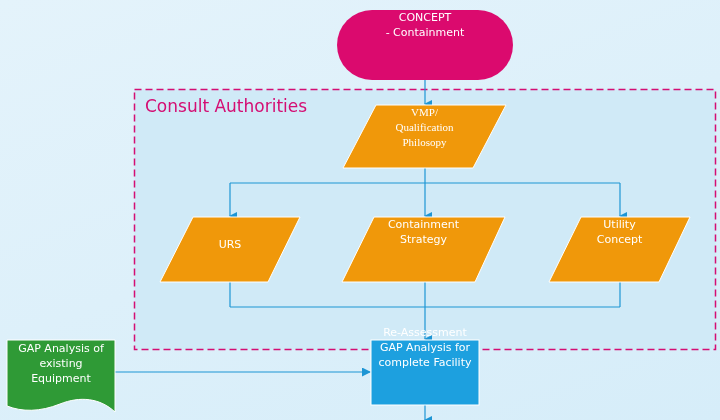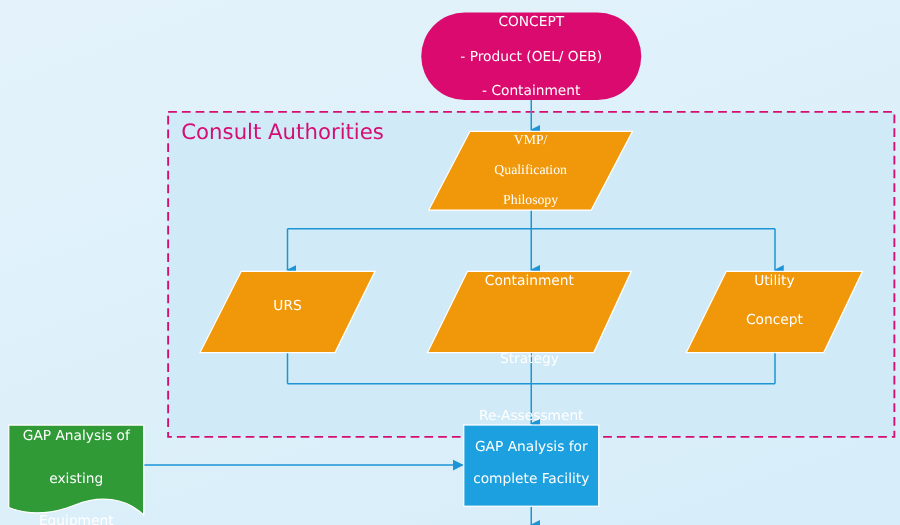--- a/index.html
+++ b/index.html
@@ -5,21 +5,21 @@
     html, body { margin: 0; padding: 0; }
     body {
       width: 720px; height: 420px; overflow: hidden; position: relative;
       background: linear-gradient(160deg, #E4F3FB 0%, #D6EDF9 100%);
       font-family: "DejaVu Sans", "Liberation Sans", sans-serif;
     }
     #diagram { position: absolute; left: 0; top: 0; }
     .label {
       position: absolute; color: #FFFFFF; text-align: center;
       font-size: 11px; line-height: 15px;
-      display: flex; flex-direction: column; justify-content: space-between; align-items: center;
+      display: flex; flex-direction: column; justify-content: flex-start; align-items: center;
       pointer-events: none;
     }
     .region-title {
       position: absolute; left: 145px; top: 95px;
       color: #D40E73; font-size: 17px; line-height: 22px;
       font-family: "DejaVu Sans", "Liberation Sans", sans-serif;
     }
   </style>
 </head>
 <body>
@@ -63,21 +63,20 @@
 
   <rect x="371" y="340" width="108" height="65" fill="#1DA0DF" stroke="#FFFFFF" stroke-width="1"></rect>
 
   <path d="M7,340 L115,340 L115,412 C100,398 80,396 60,404 C40,412 22,412 7,406 Z" fill="#2F9A36" stroke="#FFFFFF" stroke-width="1"></path>
 </svg>
 
 <div class="region-title">Consult Authorities</div>
 
 <div class="label" style="left:337px; top:10px; width:176px; height:70px;">
   <span>CONCEPT</span>
-  <span>- Product (OEL/ OEB)</span>
   <span>- Containment</span>
 </div>
 
 <div class="label" style="left:343px; top:105px; width:163px; height:63px;font-family:Liberation Serif, serif;">
   <span>VMP/</span>
   <span>Qualification</span>
   <span>Philosopy</span>
 </div>
 
 <div class="label" style="left:160px; top:217px; width:140px; height:65px;margin-top:20px;">
@@ -93,17 +92,17 @@
   <span>Utility</span>
   <span>Concept</span>
 </div>
 
 <div class="label" style="left:371px; top:325px; width:108px; height:65px;">
   <span>Re-Assessment</span>
   <span>GAP Analysis for</span>
   <span>complete Facility</span>
 </div>
 
-<div class="label" style="left:7px; top:341px; width:108px; height:52px; justify-content:flex-start;gap:19px;">
+<div class="label" style="left:7px; top:341px; width:108px; height:52px; justify-content:flex-start;">
   <span>GAP Analysis of</span>
   <span>existing</span>
   <span>Equipment</span>
 </div>
 
 </body></html>

